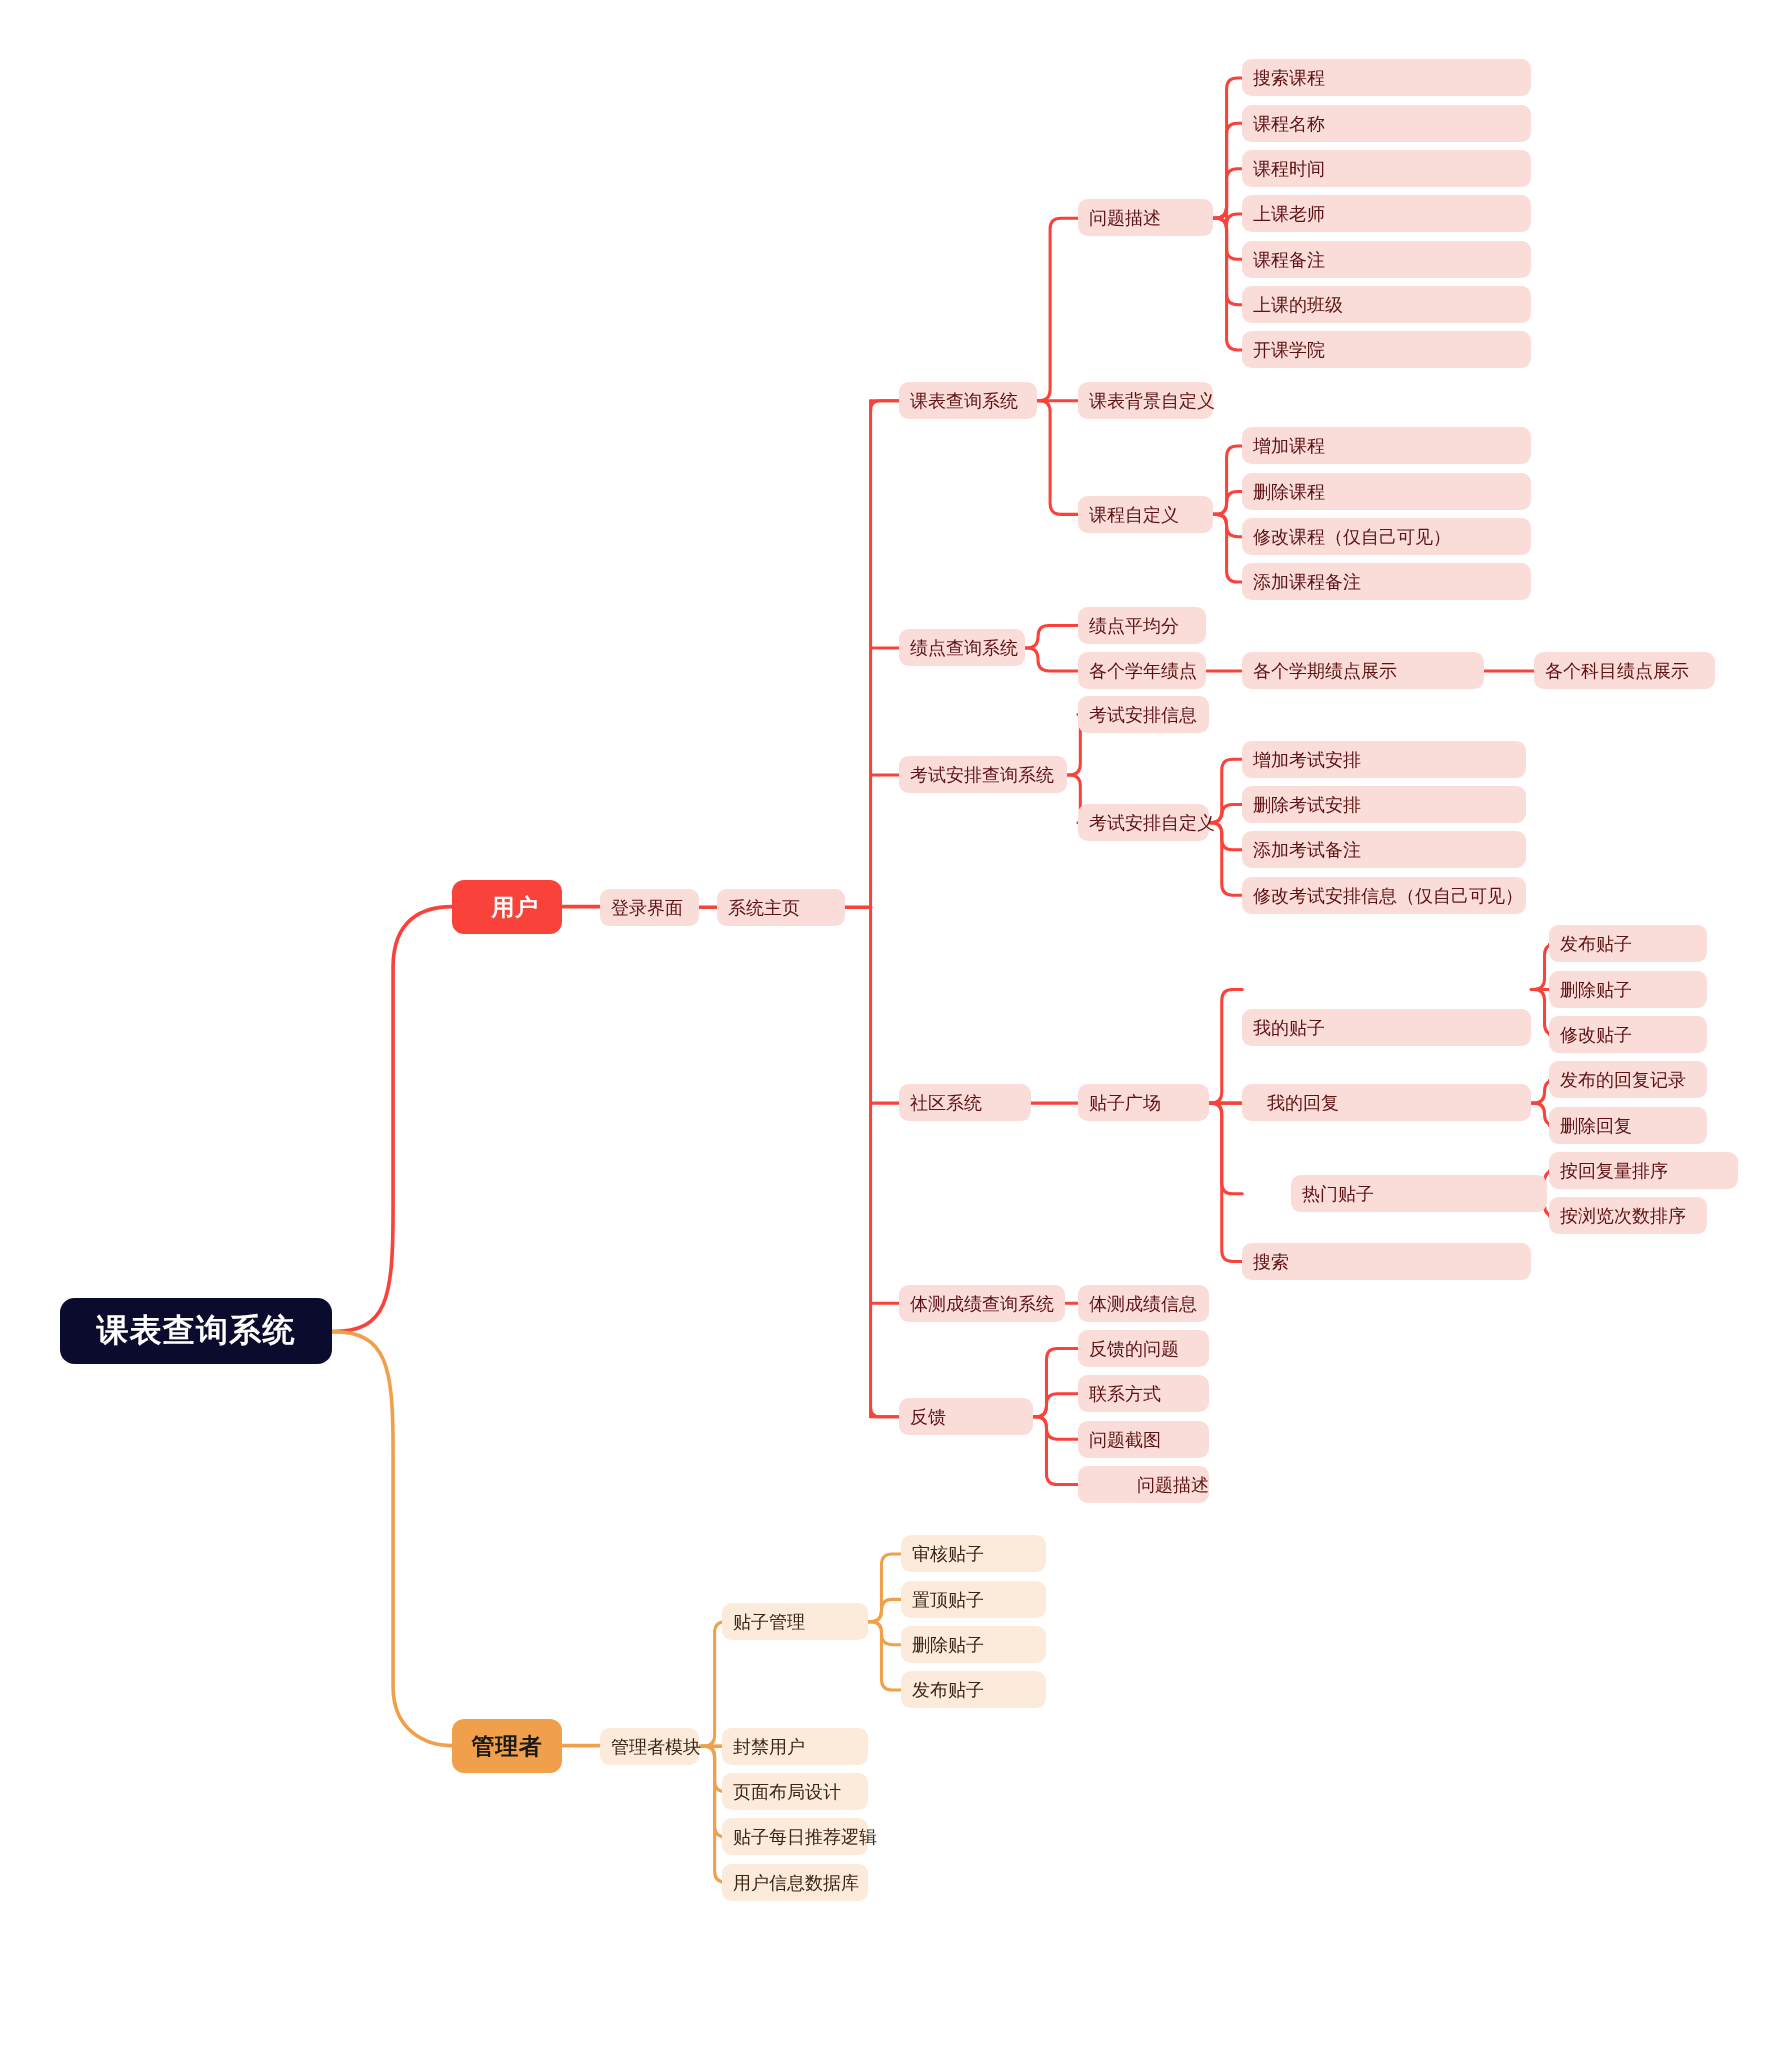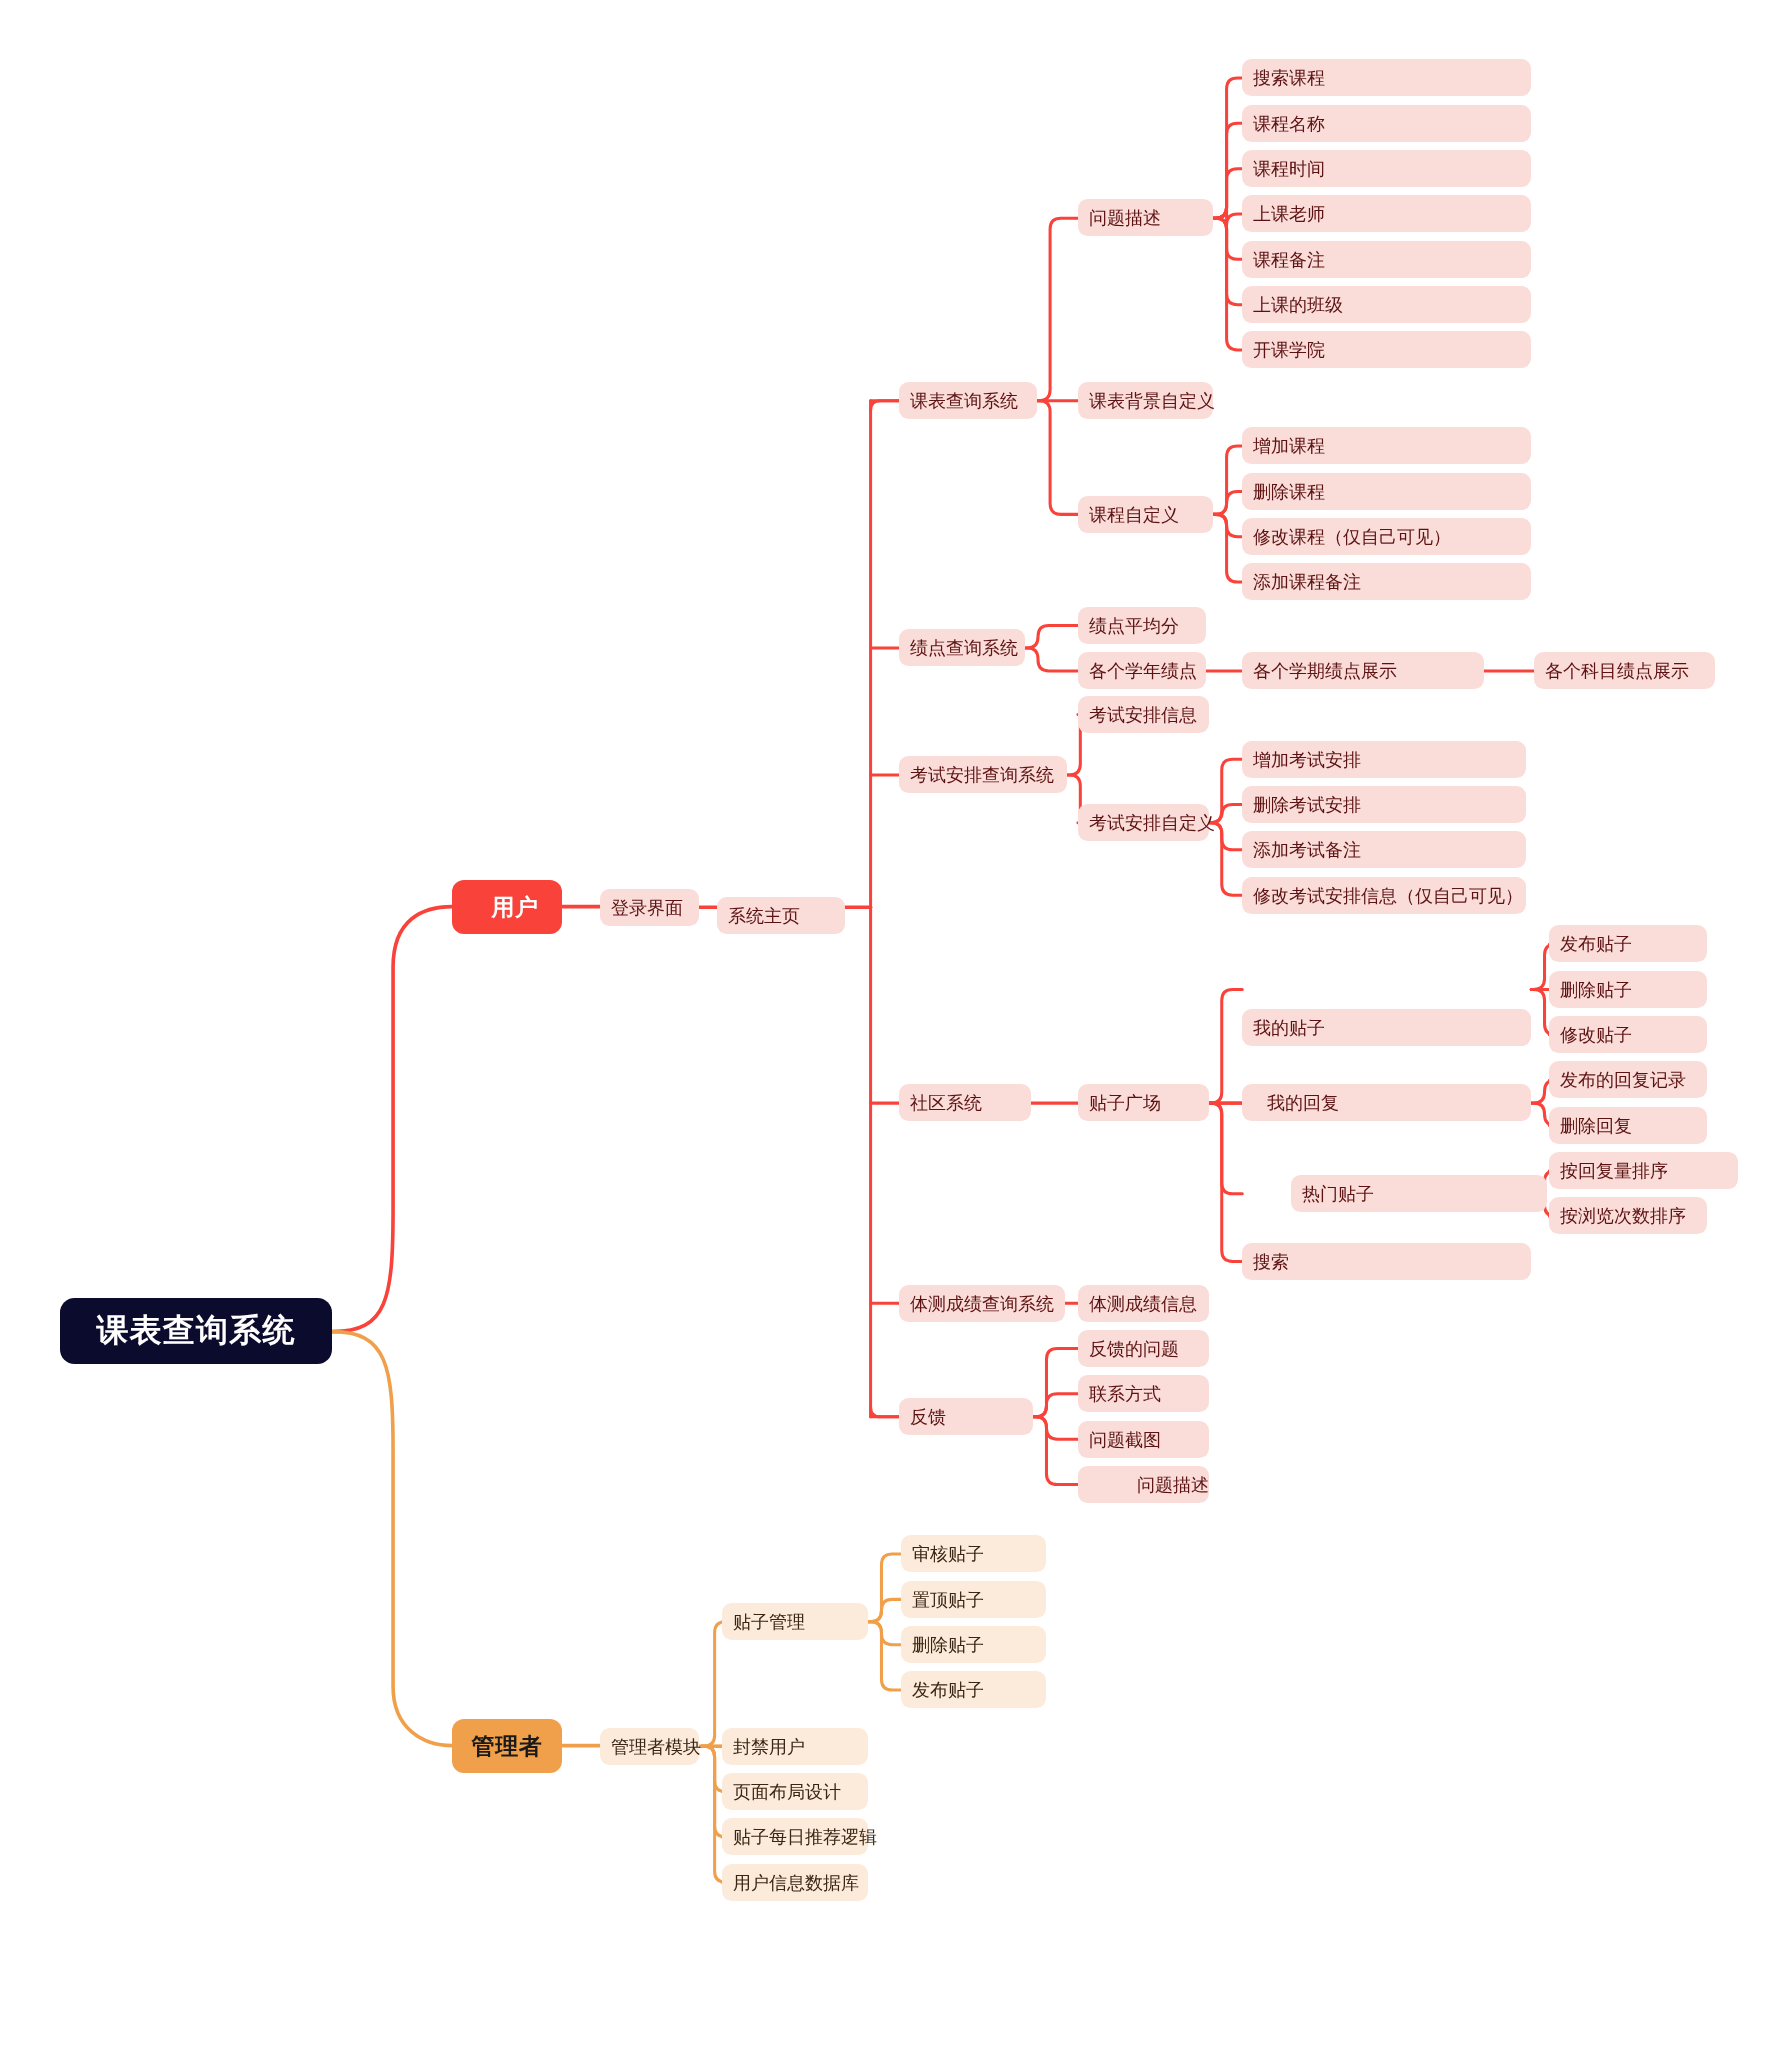--- a/index.html
+++ b/index.html
@@ -162,21 +162,21 @@
   </div>
 
   <div class="node node-branch-user" style="left:452px; top:880px; width:110px; height:54px;padding-left:16px;">
     <span>用户</span>
   </div>
 
   <div class="node node-red" style="left:600px; top:889px; width:99px; height:37px;">
     <span>登录界面</span>
   </div>
 
-  <div class="node node-red" style="left:717px; top:889px; width:128px; height:37px;margin-top:8px;">
+  <div class="node node-red" style="left:717px; top:889px; width:128px; height:37px;">
     <span>系统主页</span>
   </div>
 
   <div class="node node-red" style="left:899px; top:382px; width:138px; height:37px;">
     <span>课表查询系统</span>
   </div>
   <div class="node node-red" style="left:1078px; top:199px; width:135px; height:37px;">
     <span>问题描述</span>
   </div>
   <div class="node node-red" style="left:1078px; top:382px; width:135px; height:37px;">

